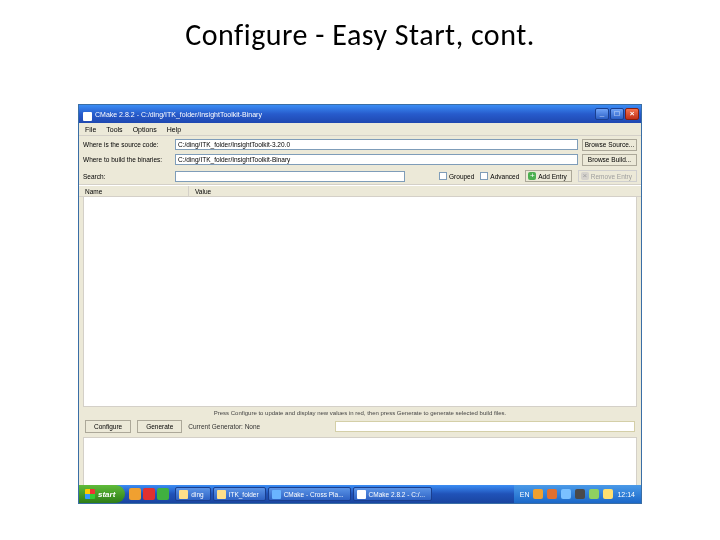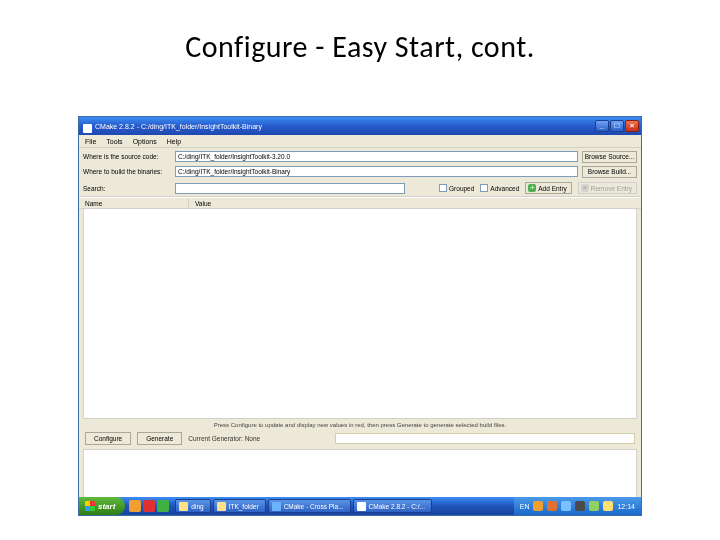--- a/index.html
+++ b/index.html
@@ -1,18 +1,18 @@
 <!DOCTYPE html>
 <html><head>
 <meta charset="utf-8">
 <style>
   * { box-sizing: border-box; margin: 0; padding: 0; }
   html, body { width: 720px; height: 540px; background: #fff; font-family: "Segoe UI", Tahoma, sans-serif; overflow: hidden; }
   .slide { width: 720px; height: 540px; position: relative; }
-  .slide-title { font-family: Calibri, sans-serif; font-size: 30px; text-align: center; margin-top: 28px; letter-spacing: 0.5px; }
+  .slide-title { font-family: Calibri, sans-serif; font-size: 30px; text-align: center; margin-top: 16px; letter-spacing: 0.5px; }
   .screenshot { position: absolute; left: 78px; top: 88px; width: 564px; height: 400px; border: 1px solid #3a6ea5; background: #ece9d8; }
   
   .xp-titlebar { height: 18px; background: linear-gradient(180deg,#3b8df4 0%,#275bcc 50%,#1f48b0 100%); display:flex; align-items:center; justify-content:space-between; padding: 0 2px; }
   .xp-titlebar .title { color:#fff; font-size:7px; padding-left:14px; position:relative; }
   .xp-titlebar .title::before { content:""; position:absolute; left:2px; top:1px; width:9px; height:9px; background:#fff; border-radius:1px; }
   .xp-controls { display:flex; gap:1px; }
   .xp-btn { width:14px; height:12px; background:linear-gradient(#6fa3f7,#2b5fc6); border:1px solid #1a3f8f; border-radius:2px; display:flex; align-items:center; justify-content:center; }
   .xp-btn.close { background:linear-gradient(#f5724e,#c1311a); border-color:#8a1e0c; }
   .xp-btn span { color:#fff; font-size:8px; line-height:8px; font-weight:bold; }
   

